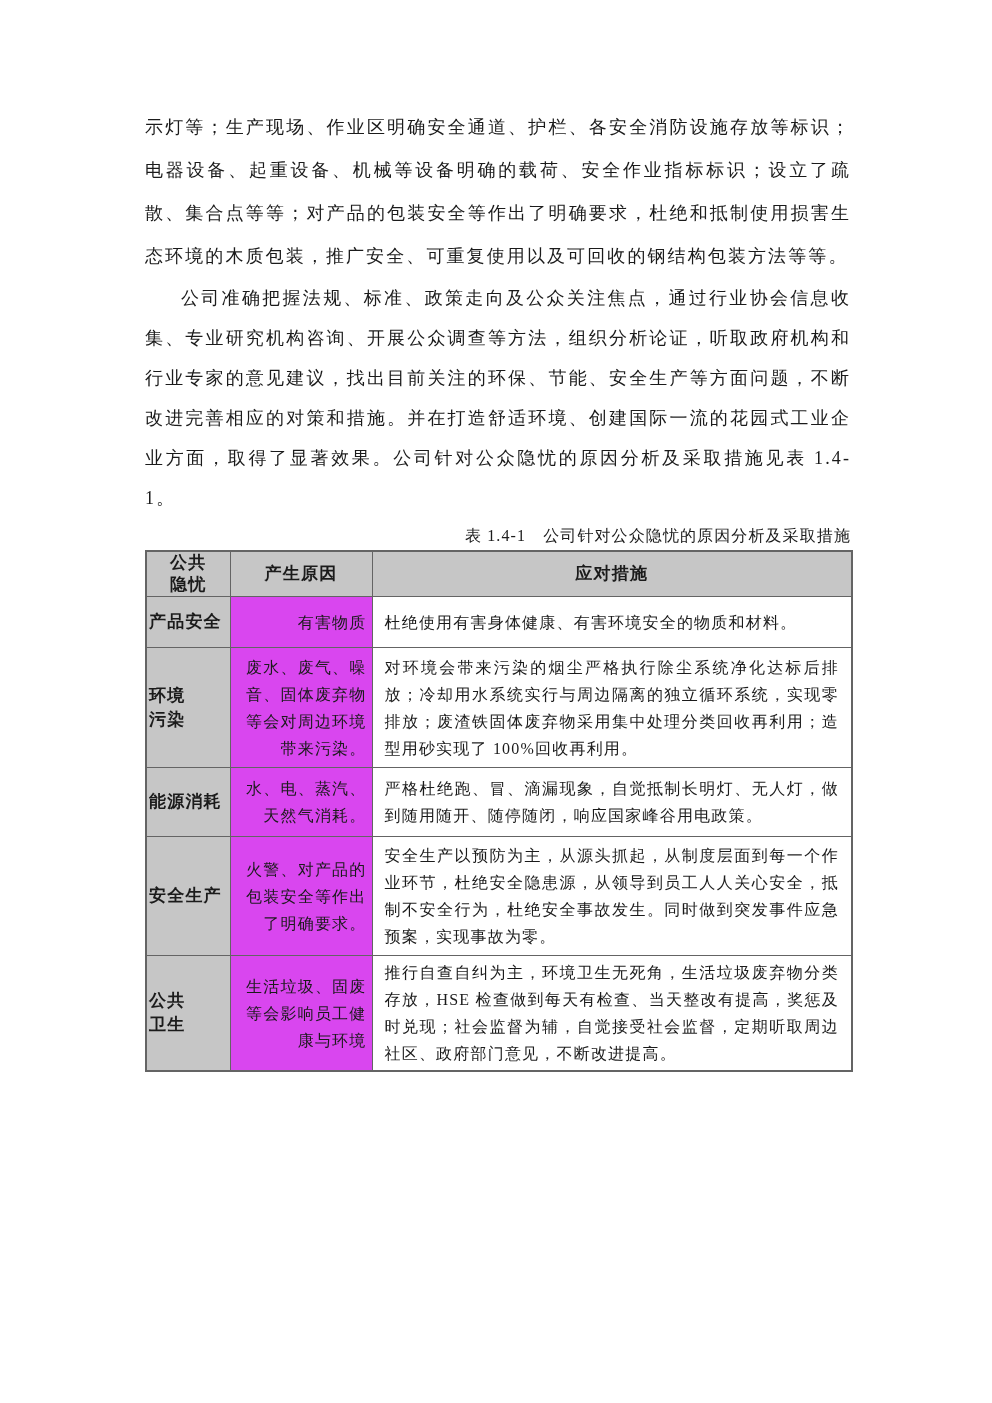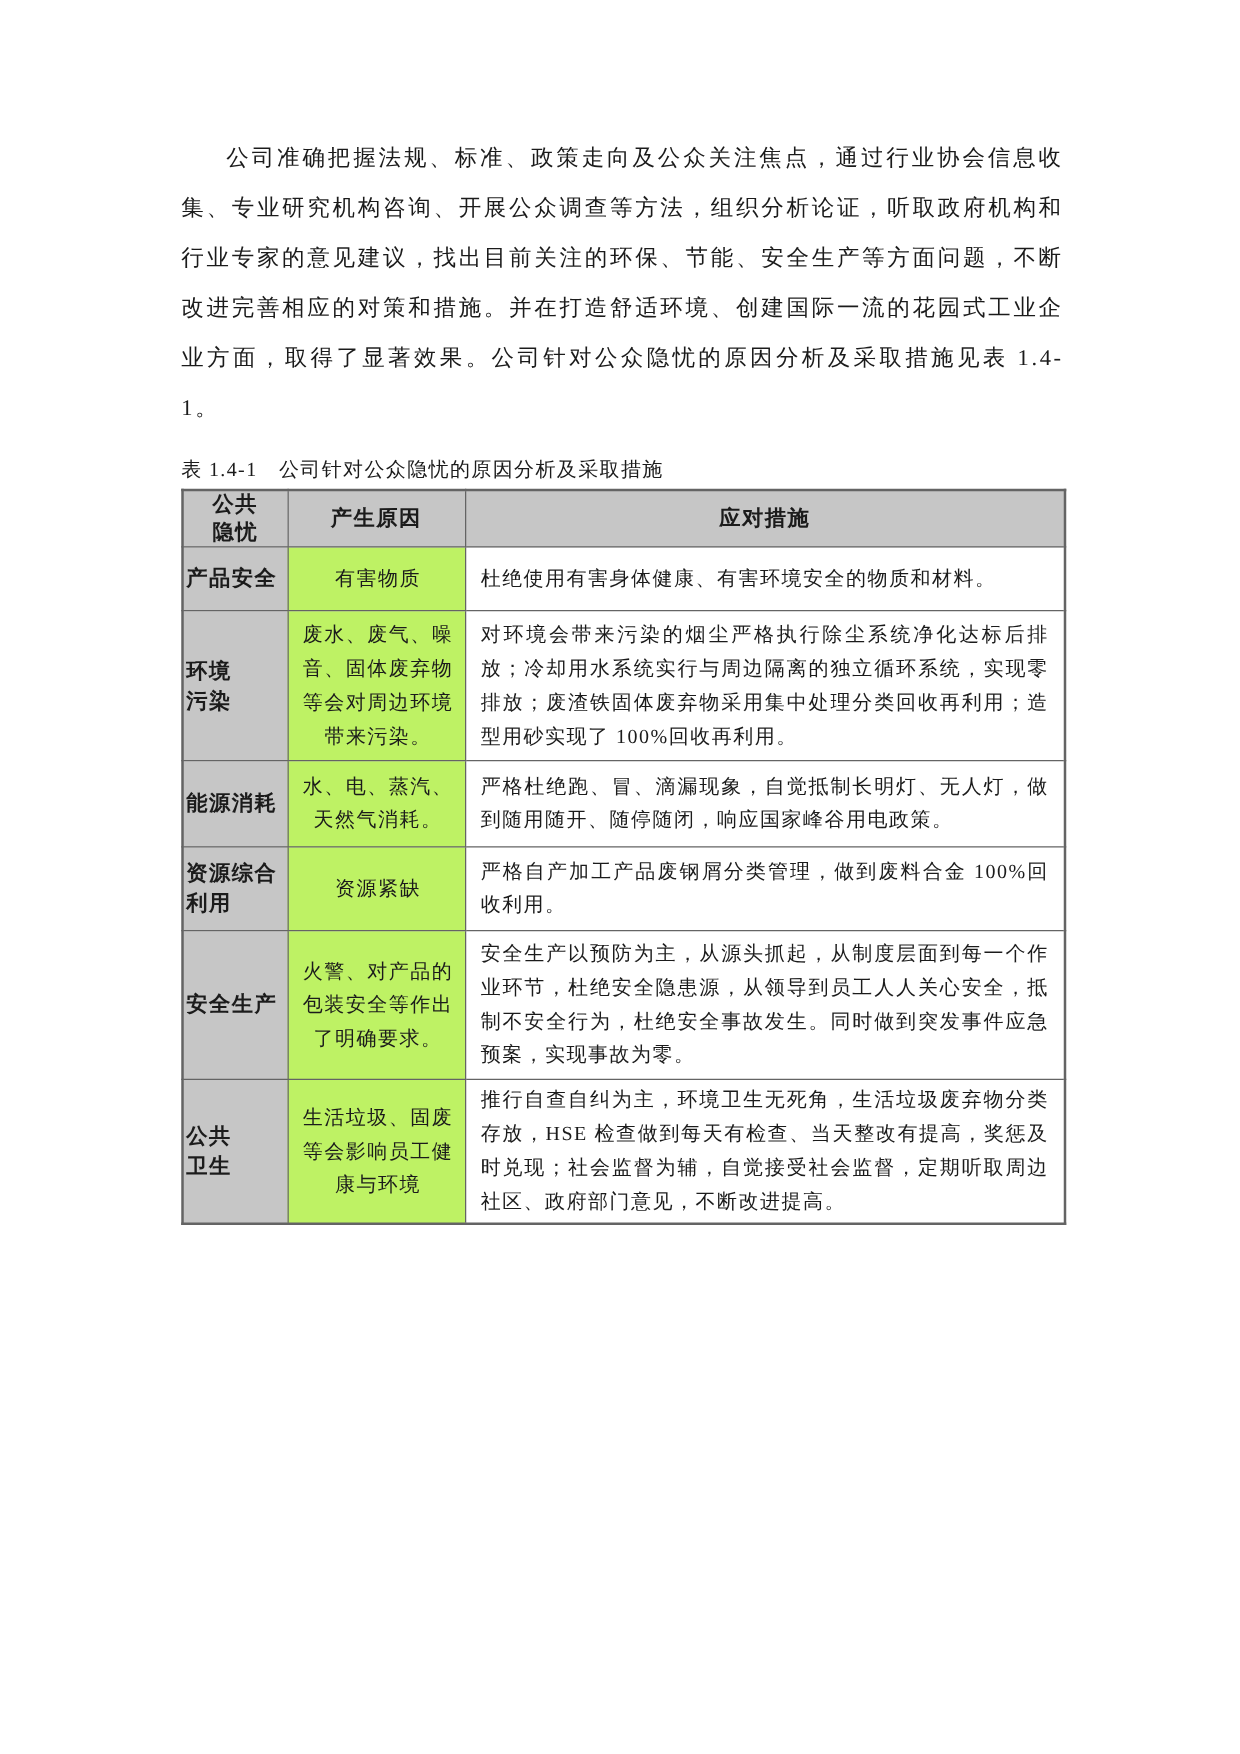--- a/index.html
+++ b/index.html
@@ -28,22 +28,22 @@
     text-align: justify;
     text-justify: inter-ideograph;
   }
   .para-indent {
     text-indent: 2em;
     line-height: 40px;
   }
   .caption {
     font-size: 16px;
     letter-spacing: 1.1px;
-    text-align: left;
-    margin: 20px 0 3px 0;
+    text-align: right;
+    margin: 7px 0 3px 0;
     line-height: 22px;
   }
   table.concern-table {
     width: 706px;
     border-collapse: collapse;
     table-layout: fixed;
     font-size: 16px;
     letter-spacing: 1.2px;
     border: 2px solid var(--table-border, #646464);
   }
@@ -68,22 +68,22 @@
     font-weight: bold;
     font-size: 17px;
     text-align: left;
     white-space: pre-line;
     line-height: 24px;
     padding: 2px;
   }
   td.cause {
     padding: 4px 5px 4px 8px;
     line-height: 27px;
-    text-align: center;
-    background: #bef264;
+    text-align: right;
+    background: #d946ef;
   }
   td.measure {
     padding: 3px 12px;
     line-height: 27px;
     text-align: justify;
     text-justify: inter-ideograph;
     background: #ffffff;
   }
   tr.h  { height: 44px; }
   tr.r1 { height: 51px; }
@@ -101,20 +101,21 @@
     line-height: 28px;
   }
   .para-risk { margin-top: 8px; }
 </style>
 </head>
 <body>
 
 <div class="page">
   <div class="content">
 
+    <p class="body-text">示灯等；生产现场、作业区明确安全通道、护栏、各安全消防设施存放等标识；电器设备、起重设备、机械等设备明确的载荷、安全作业指标标识；设立了疏散、集合点等等；对产品的包装安全等作出了明确要求，杜绝和抵制使用损害生态环境的木质包装，推广安全、可重复使用以及可回收的钢结构包装方法等等。</p>
 
     <p class="body-text para-indent">公司准确把握法规、标准、政策走向及公众关注焦点，通过行业协会信息收集、专业研究机构咨询、开展公众调查等方法，组织分析论证，听取政府机构和行业专家的意见建议，找出目前关注的环保、节能、安全生产等方面问题，不断改进完善相应的对策和措施。并在打造舒适环境、创建国际一流的花园式工业企业方面，取得了显著效果。公司针对公众隐忧的原因分析及采取措施见表 1.4-1。</p>
 
     <div class="caption">表 1.4-1　公司针对公众隐忧的原因分析及采取措施</div>
 
     <table class="concern-table">
       <colgroup>
           <col class="c1">
           <col class="c2">
           <col class="c3">
@@ -135,26 +136,20 @@
           <td class="concern">环境
 污染</td>
           <td class="cause">废水、废气、噪音、固体废弃物等会对周边环境带来污染。</td>
           <td class="measure">对环境会带来污染的烟尘严格执行除尘系统净化达标后排放；冷却用水系统实行与周边隔离的独立循环系统，实现零排放；废渣铁固体废弃物采用集中处理分类回收再利用；造型用砂实现了 100%回收再利用。</td>
         </tr>
         <tr class="r3">
           <td class="concern">能源消耗</td>
           <td class="cause">水、电、蒸汽、天然气消耗。</td>
           <td class="measure">严格杜绝跑、冒、滴漏现象，自觉抵制长明灯、无人灯，做到随用随开、随停随闭，响应国家峰谷用电政策。</td>
         </tr>
-        <tr class="r4">
-          <td class="concern">资源综合
-利用</td>
-          <td class="cause">资源紧缺</td>
-          <td class="measure">严格自产加工产品废钢屑分类管理，做到废料合金 100%回收利用。</td>
-        </tr>
         <tr class="r5">
           <td class="concern">安全生产</td>
           <td class="cause">火警、对产品的包装安全等作出了明确要求。</td>
           <td class="measure">安全生产以预防为主，从源头抓起，从制度层面到每一个作业环节，杜绝安全隐患源，从领导到员工人人关心安全，抵制不安全行为，杜绝安全事故发生。同时做到突发事件应急预案，实现事故为零。</td>
         </tr>
         <tr class="r6">
           <td class="concern">公共
 卫生</td>
           <td class="cause">生活垃圾、固废等会影响员工健康与环境</td>
           <td class="measure">推行自查自纠为主，环境卫生无死角，生活垃圾废弃物分类存放，HSE 检查做到每天有检查、当天整改有提高，奖惩及时兑现；社会监督为辅，自觉接受社会监督，定期听取周边社区、政府部门意见，不断改进提高。</td>

